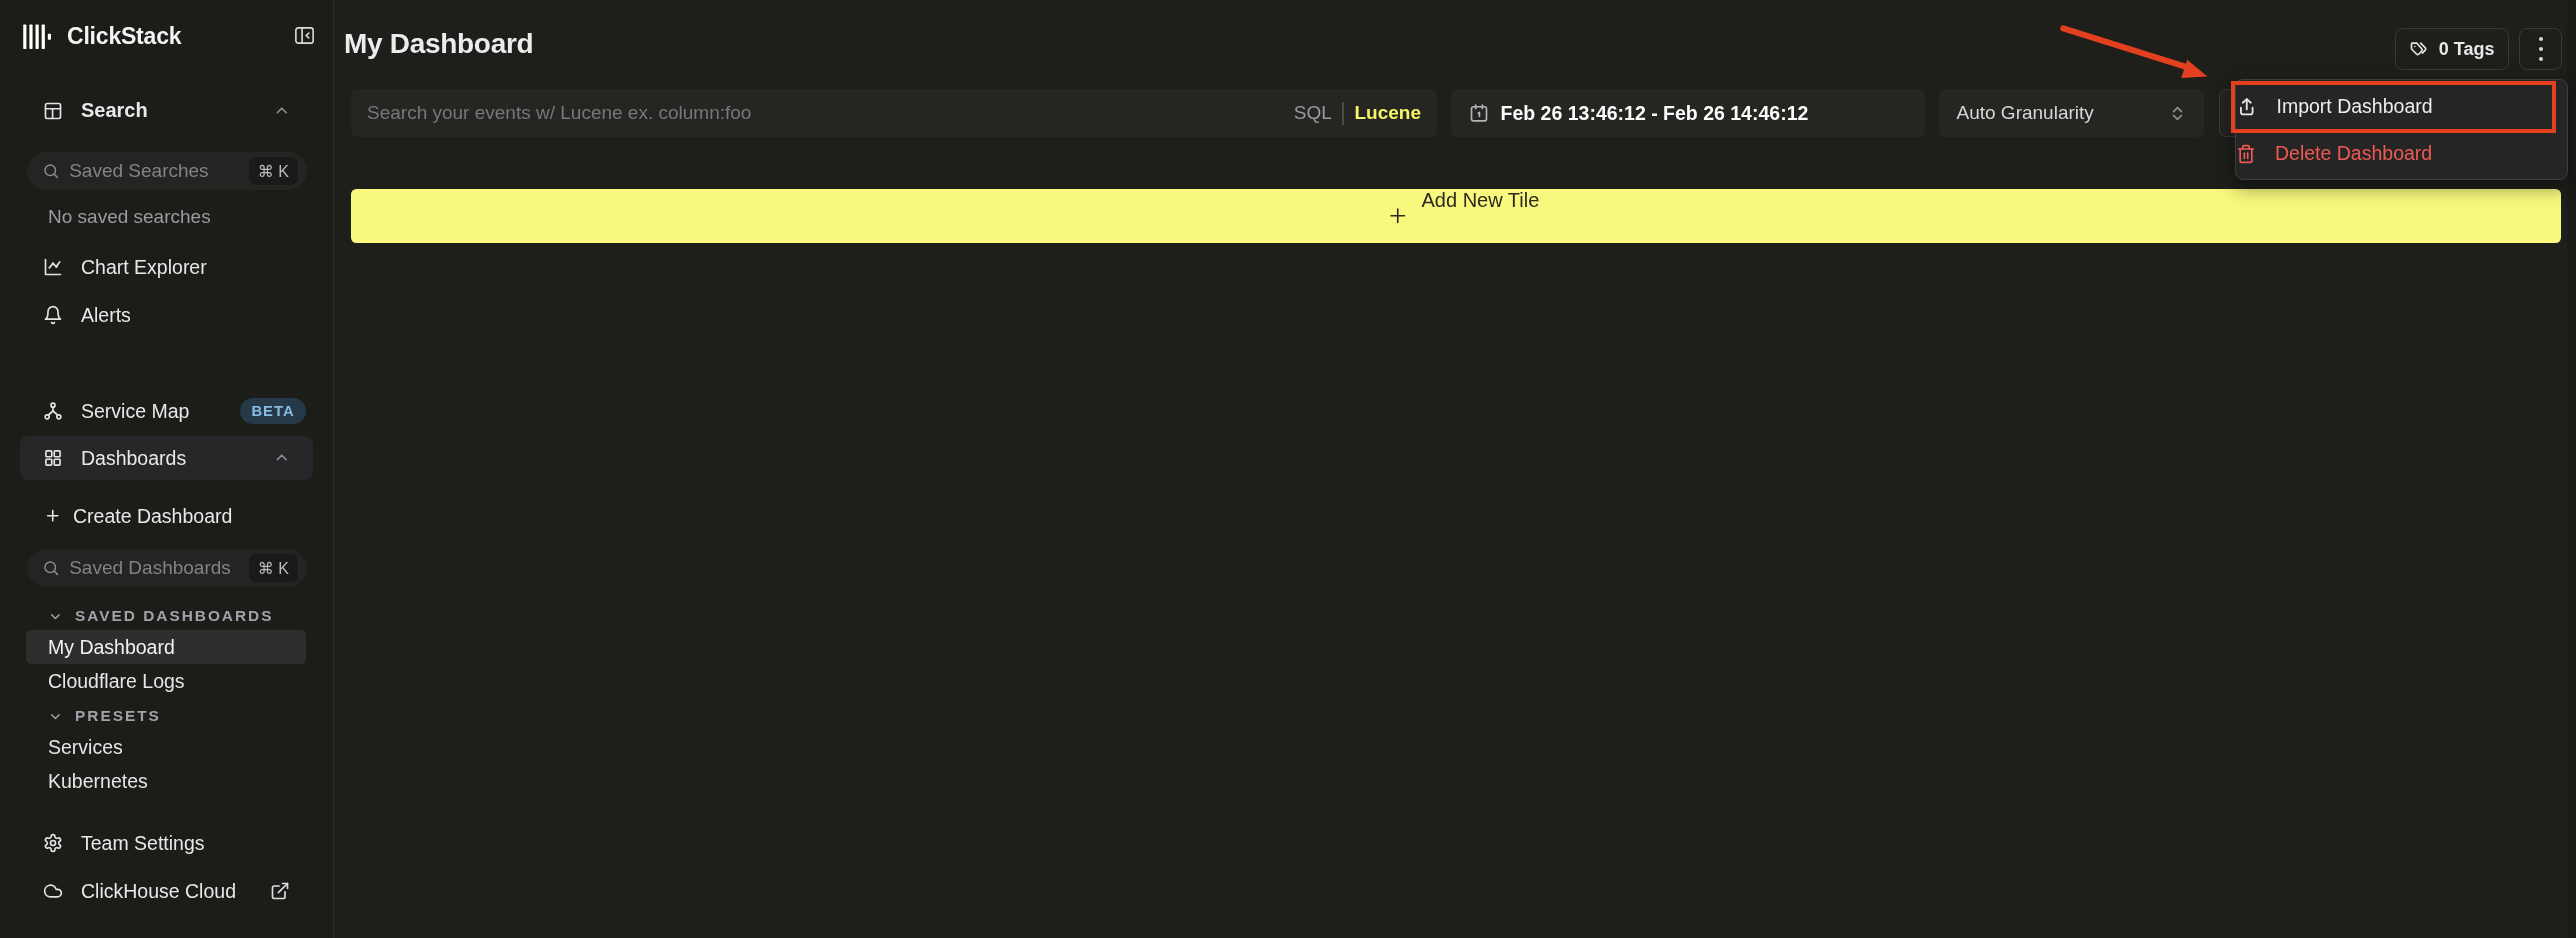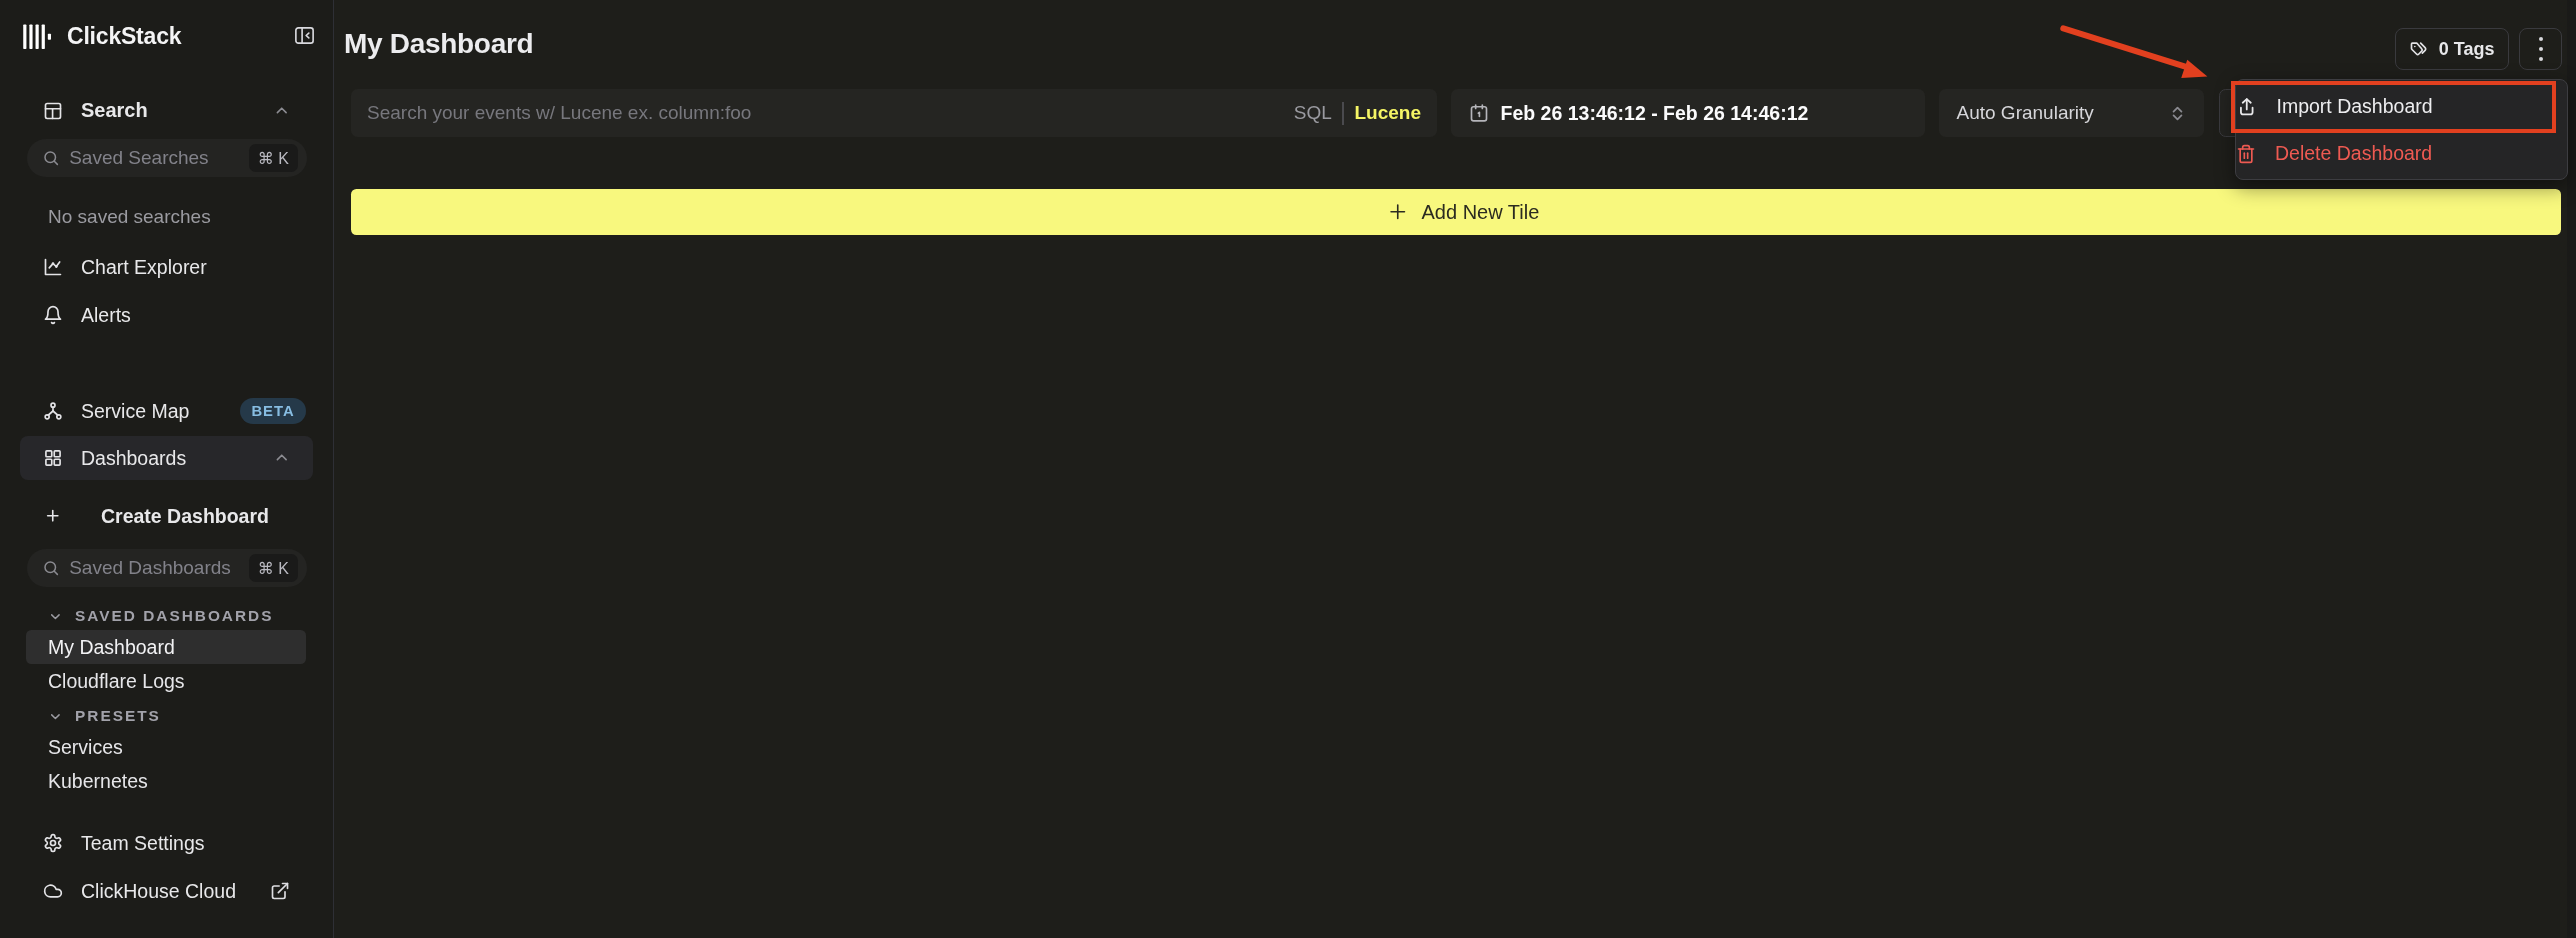--- a/index.html
+++ b/index.html
@@ -40,21 +40,21 @@
   .pill .mag { color:#8a8a90; margin-right:9.4px; }
   .pill input {
     flex:1; background:transparent; border:none; outline:none;
     font-family:inherit; font-size:19px; color:#d5d5da; min-width:0;
   }
   .pill input::placeholder { color:#82828a; }
   .pill .kbd {
     background:#1a1a19; border-radius:6.7px; padding:4.7px 8.7px; font-size:16px;
     color:#b9b9c0; white-space:nowrap;
   }
-  .pill-searches { top:139px; }
+  .pill-searches { top:152px; }
   .pill-dashboards { top:549px; }
 
   .muted-note { top:205px; height:24px; }
   .muted-note span { position:absolute; left:48px; font-size:19px; color:#9b9ba1; }
 
   .nav-chart { top:248px; } .nav-alerts { top:296px; }
   .nav-sessions { top:344px; } .nav-servicemap { top:392px; }
   .nav-dashboards { top:436px; height:44px;padding-left:8px; }
   .nav-dashboards .bg {
     position:absolute; left:20px; right:20px; top:0; bottom:0;
@@ -63,21 +63,21 @@
   .nav-dashboards .icon,.nav-dashboards .lbl,.nav-dashboards .chev { z-index:1; }
 
   .beta-badge {
     position:absolute; left:240px; padding:4.7px 11.4px; border-radius:13.4px;
     background:var(--beta-badge-bg,#253949); color:var(--beta-badge-text,#87bde2);
     font-size:14.8px; font-weight:700; letter-spacing:1px;
   }
 
   .create-row { top:497px; height:38px; }
   .create-row .plus { position:absolute; left:44px; color:#e6e6e9; }
-  .create-row .lbl { position:absolute; left:73px; font-size:19.5px; font-weight:700;margin-left:28px; }
+  .create-row .lbl { position:absolute; left:73px; font-size:19.5px; font-weight:400; }
 
   .sec-head { height:24px; color:#a2a2aa; cursor:pointer; }
   .sec-head .chev { position:absolute; left:48px; color:#9a9aa0; }
   .sec-head .ttl { position:absolute; left:75px; font-size:15.4px; font-weight:600; letter-spacing:2px; }
   .sec-saved { top:604px; } .sec-presets { top:704px; }
 
   .listrow { height:32px; cursor:pointer; }
   .listrow .lbl { position:absolute; left:48px; font-size:19.5px; color:#e6e6e9; }
   .listrow.selected .bg { position:absolute; left:26px; right:27px; top:0; bottom:0; background:#2e2e2e; border-radius:5.4px; }
   .listrow.selected .lbl { color:#f2f2f4; z-index:1; }
@@ -132,23 +132,23 @@
   .menu-item .mlbl { font-size:19.5px; font-weight:500; color:#ededef; }
   .menu-item.danger .icon, .menu-item.danger .mlbl { color:var(--danger-red,#ee5a52); }
 
   .anno-rect {
     position:absolute; left:1897px; top:81px; width:325px; height:52px;
     border:4.7px solid var(--annotation-red,#e2401f); z-index:6; pointer-events:none;
   }
   .anno-arrow { position:absolute; left:1717px; top:19px; z-index:6; color:var(--annotation-red,#e8432a); pointer-events:none; }
 
   .add-tile-btn {
-    position:absolute; left:17px; top:189px; width:2210px; height:46px; border-radius:5.4px;
+    position:absolute; left:17px; top:189px; width:2210px; height:54px; border-radius:5.4px;
     background:var(--accent-yellow,#f8f87e); border:none; cursor:pointer;
-    display:flex; align-items:center; justify-content:center; gap:13.4px;
+    display:flex; justify-content:center; gap:13.4px;
     color:#2b2b20; font-family:inherit; font-size:20px; font-weight:500;padding-left:14px;
   }
   .add-tile-btn .icon { color:#2b2b20; }
 </style>
 </head>
 <body>
 
 <div class="app">
 
   <aside class="sidebar">

